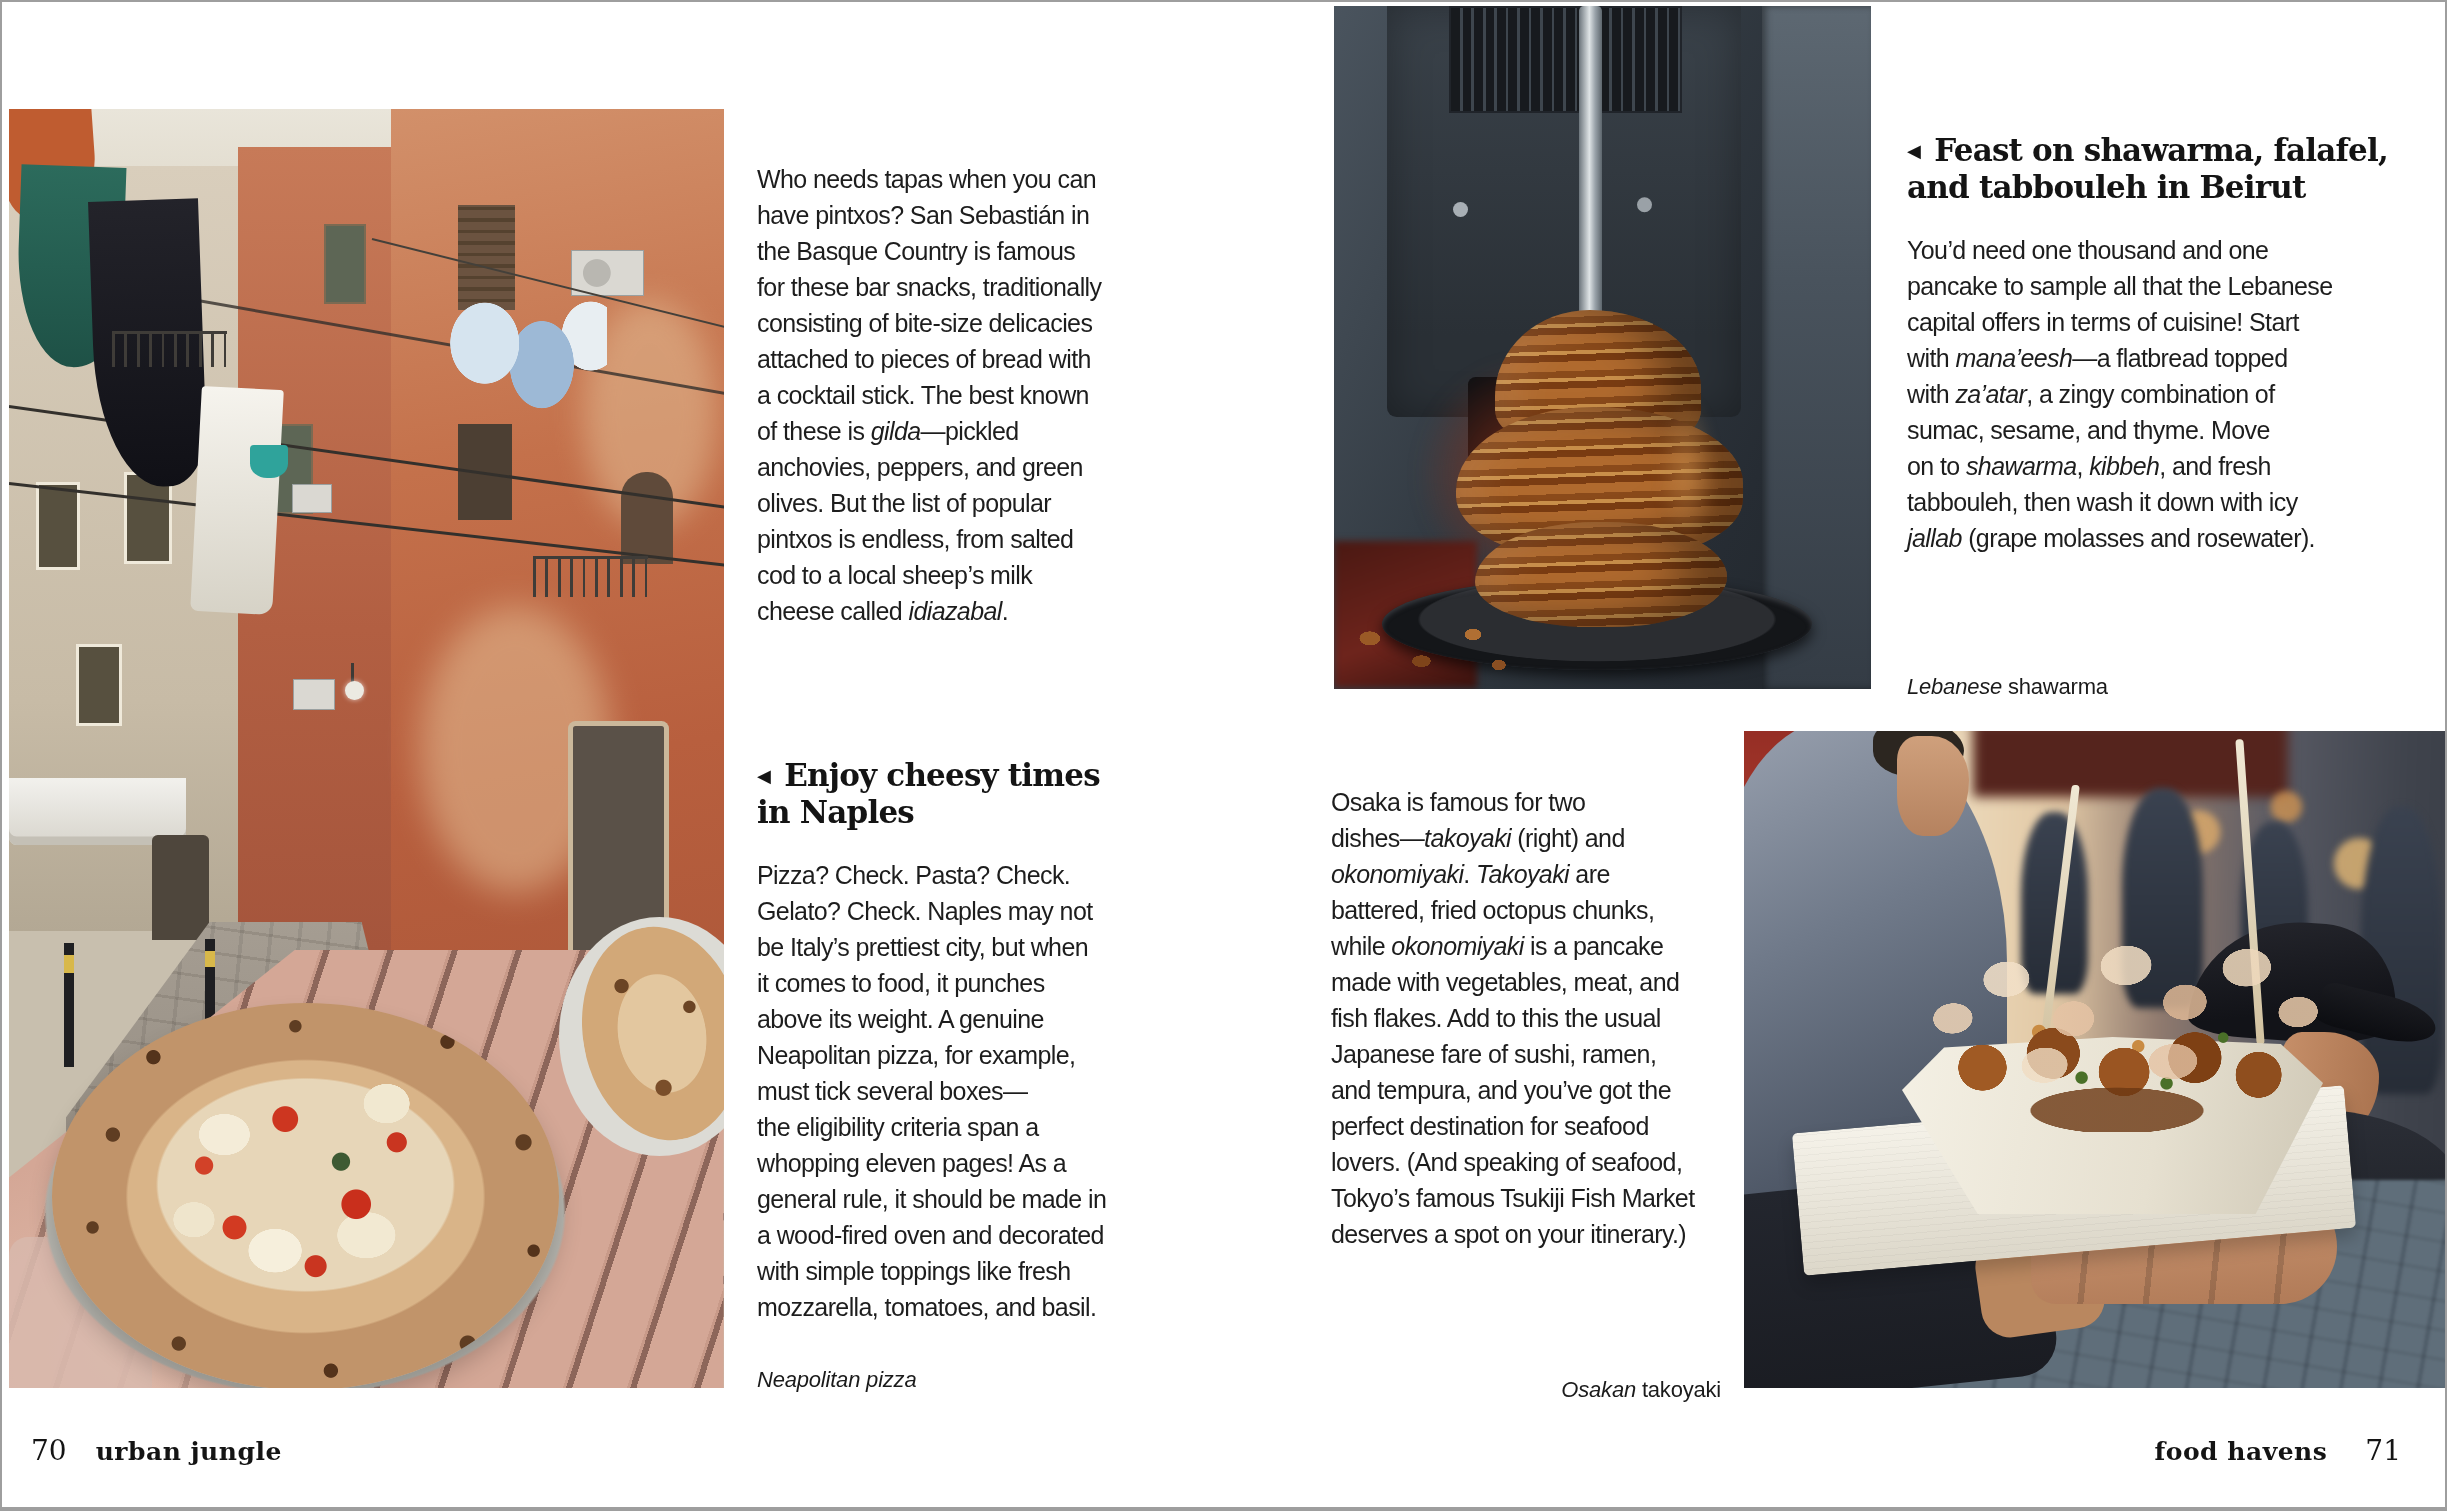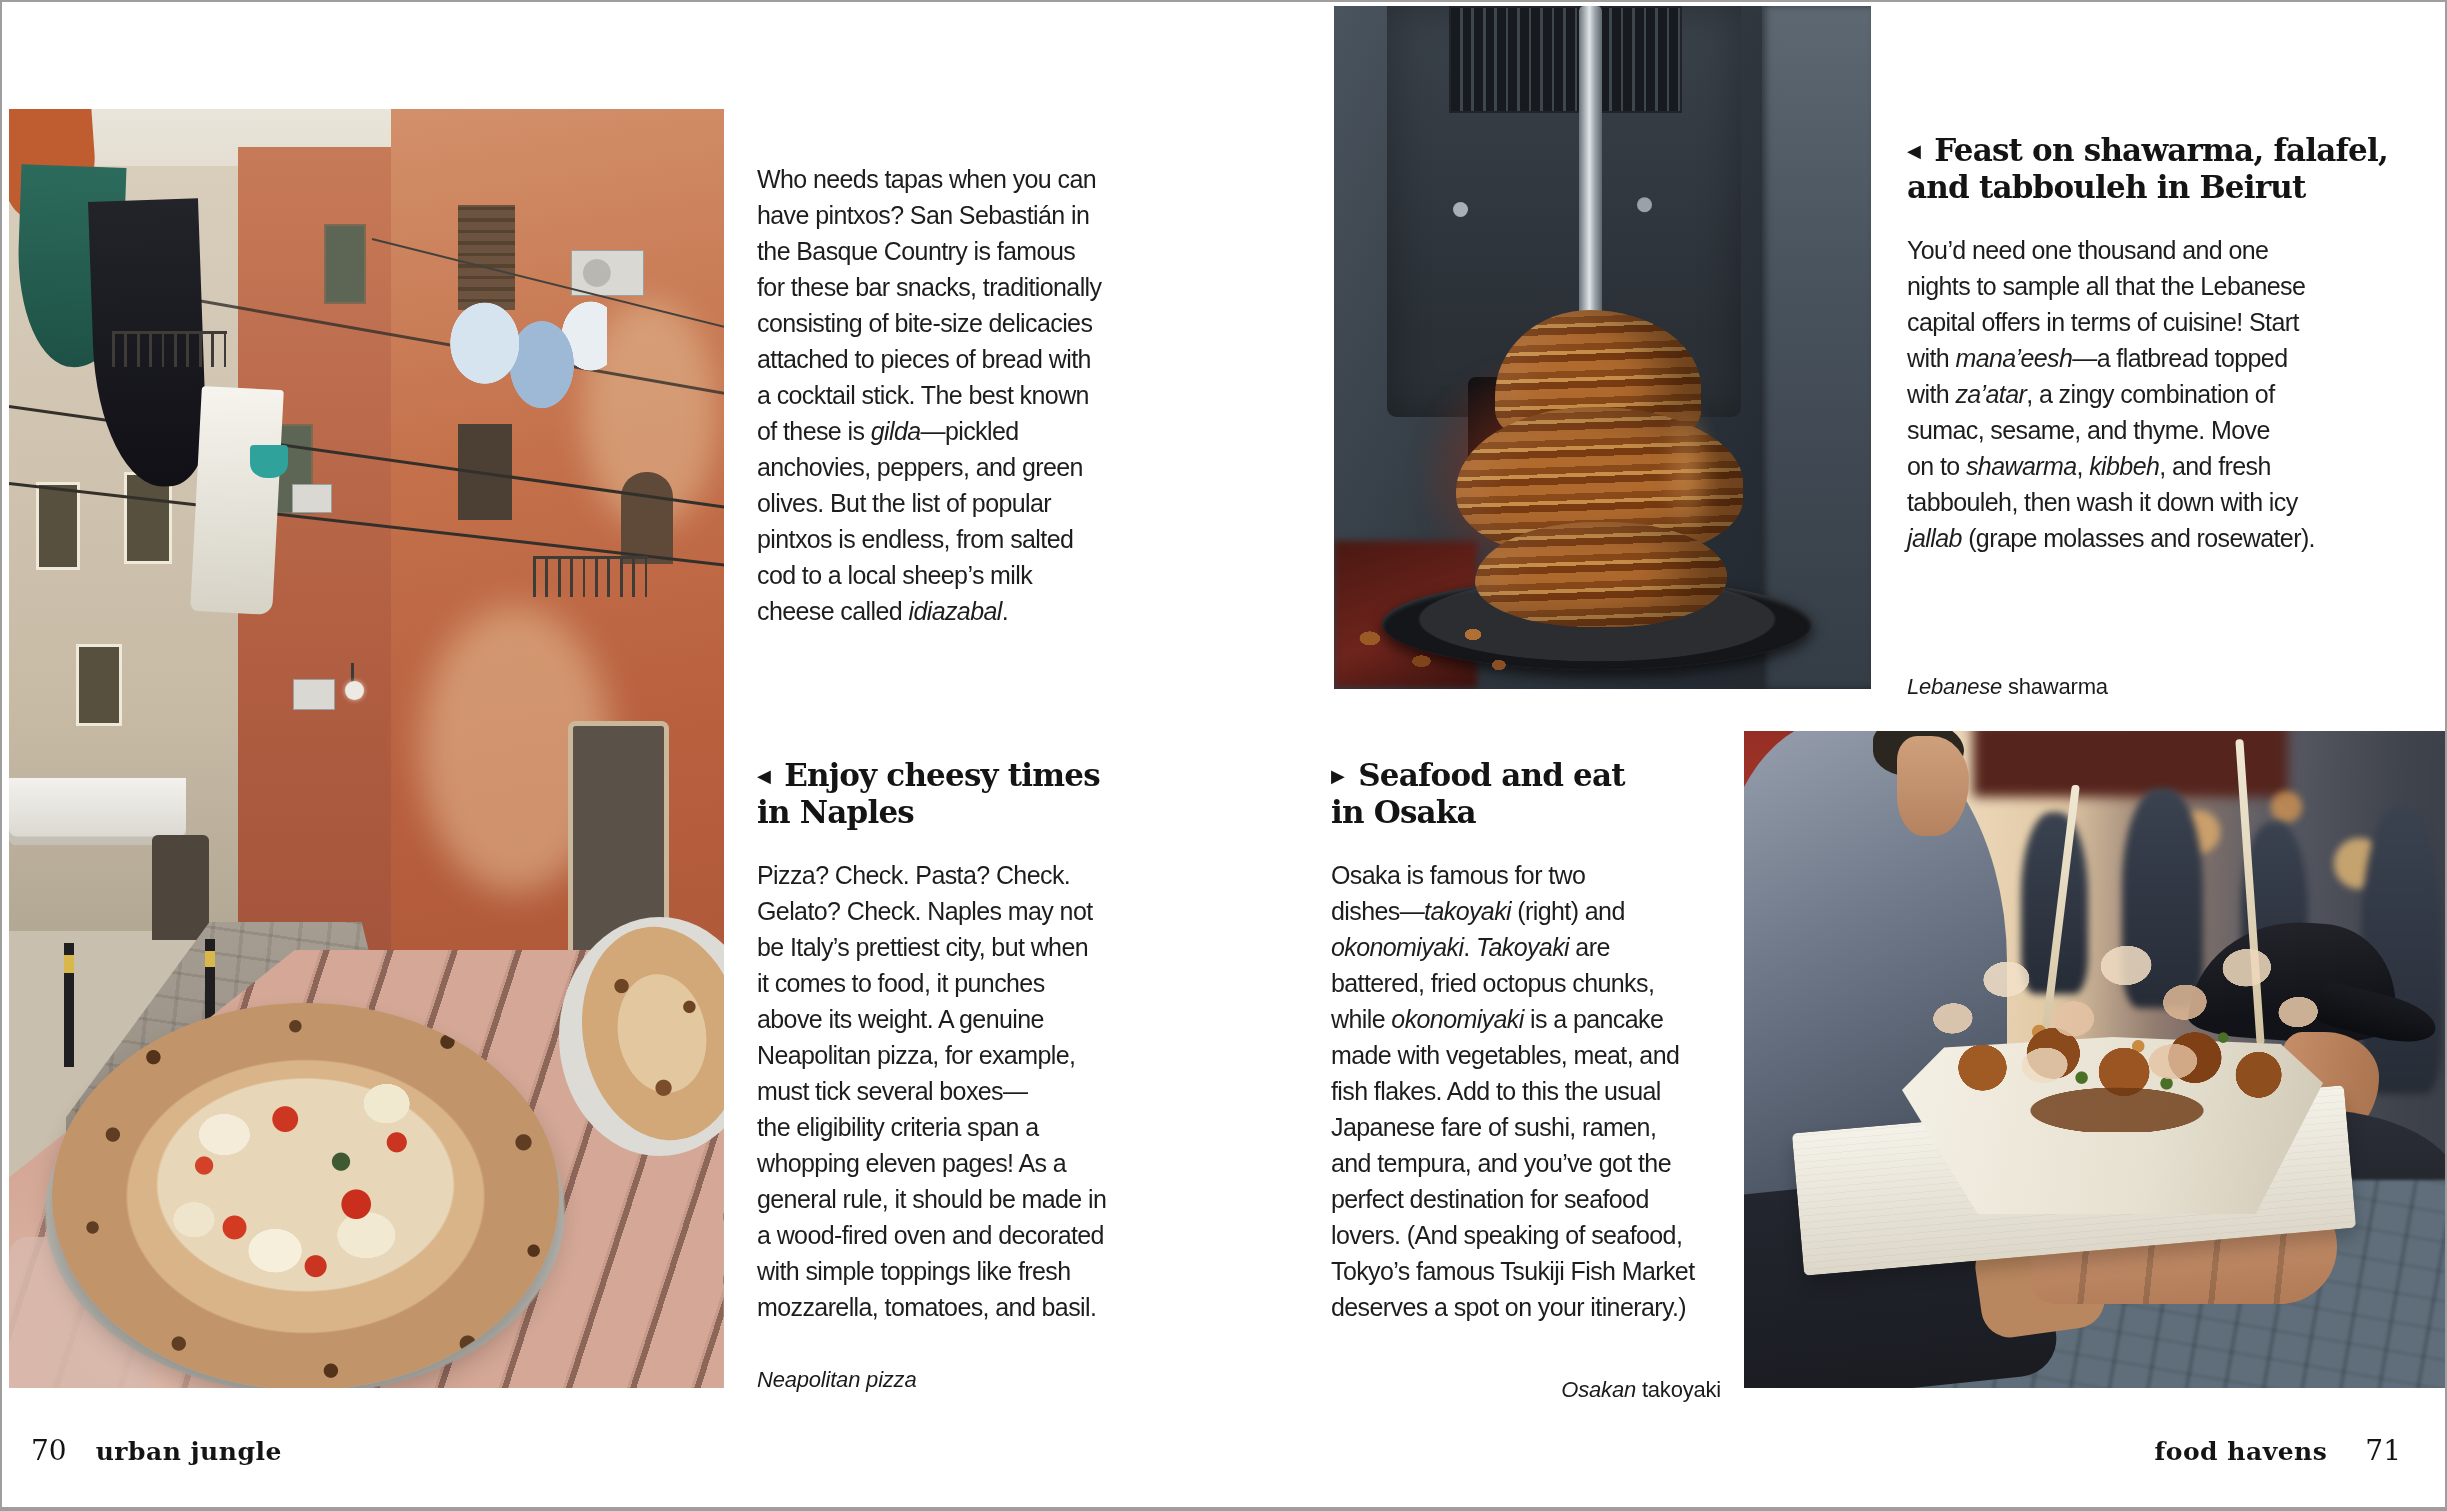--- a/index.html
+++ b/index.html
@@ -381,21 +381,21 @@
 olives. But the list of popular
 pintxos is endless, from salted
 cod to a local sheep’s milk
 cheese called </span><i>idiazabal</i><span>.</span></p>
   </section>
 
   <section class="article" style="left:1905px;top:130px;width:516px;">
     <h2 class="title"><span class="arrow">◀</span><span>Feast on shawarma, falafel,
 and tabbouleh in Beirut</span></h2>
     <p class="body"><span>You’d need one thousand and one
-nights to sample all that the Lebanese
+pancake to sample all that the Lebanese
 capital offers in terms of cuisine! Start
 with </span><i>mana’eesh</i><span>—a flatbread topped
 with </span><i>za’atar</i><span>, a zingy combination of
 sumac, sesame, and thyme. Move
 on to </span><i>shawarma</i><span>, </span><i>kibbeh</i><span>, and fresh
 tabbouleh, then wash it down with icy
 </span><i>jallab</i><span> (grape molasses and rosewater).</span></p>
   </section>
 
   <section class="article" style="left:755px;top:755px;width:421px;">
@@ -410,22 +410,20 @@
 must tick several boxes—
 the eligibility criteria span a
 whopping eleven pages! As a
 general rule, it should be made in
 a wood-fired oven and decorated
 with simple toppings like fresh
 mozzarella, tomatoes, and basil.</span></p>
   </section>
 
   <section class="article" style="left:1329px;top:755px;width:421px;">
-    <h2 class="title"><span class="arrow">▶</span><span>Seafood and eat
-in Osaka</span></h2>
     <p class="body"><span>Osaka is famous for two
 dishes—</span><i>takoyaki</i><span> (right) and
 </span><i>okonomiyaki</i><span>. </span><i>Takoyaki</i><span> are
 battered, fried octopus chunks,
 while </span><i>okonomiyaki</i><span> is a pancake
 made with vegetables, meat, and
 fish flakes. Add to this the usual
 Japanese fare of sushi, ramen,
 and tempura, and you’ve got the
 perfect destination for seafood

